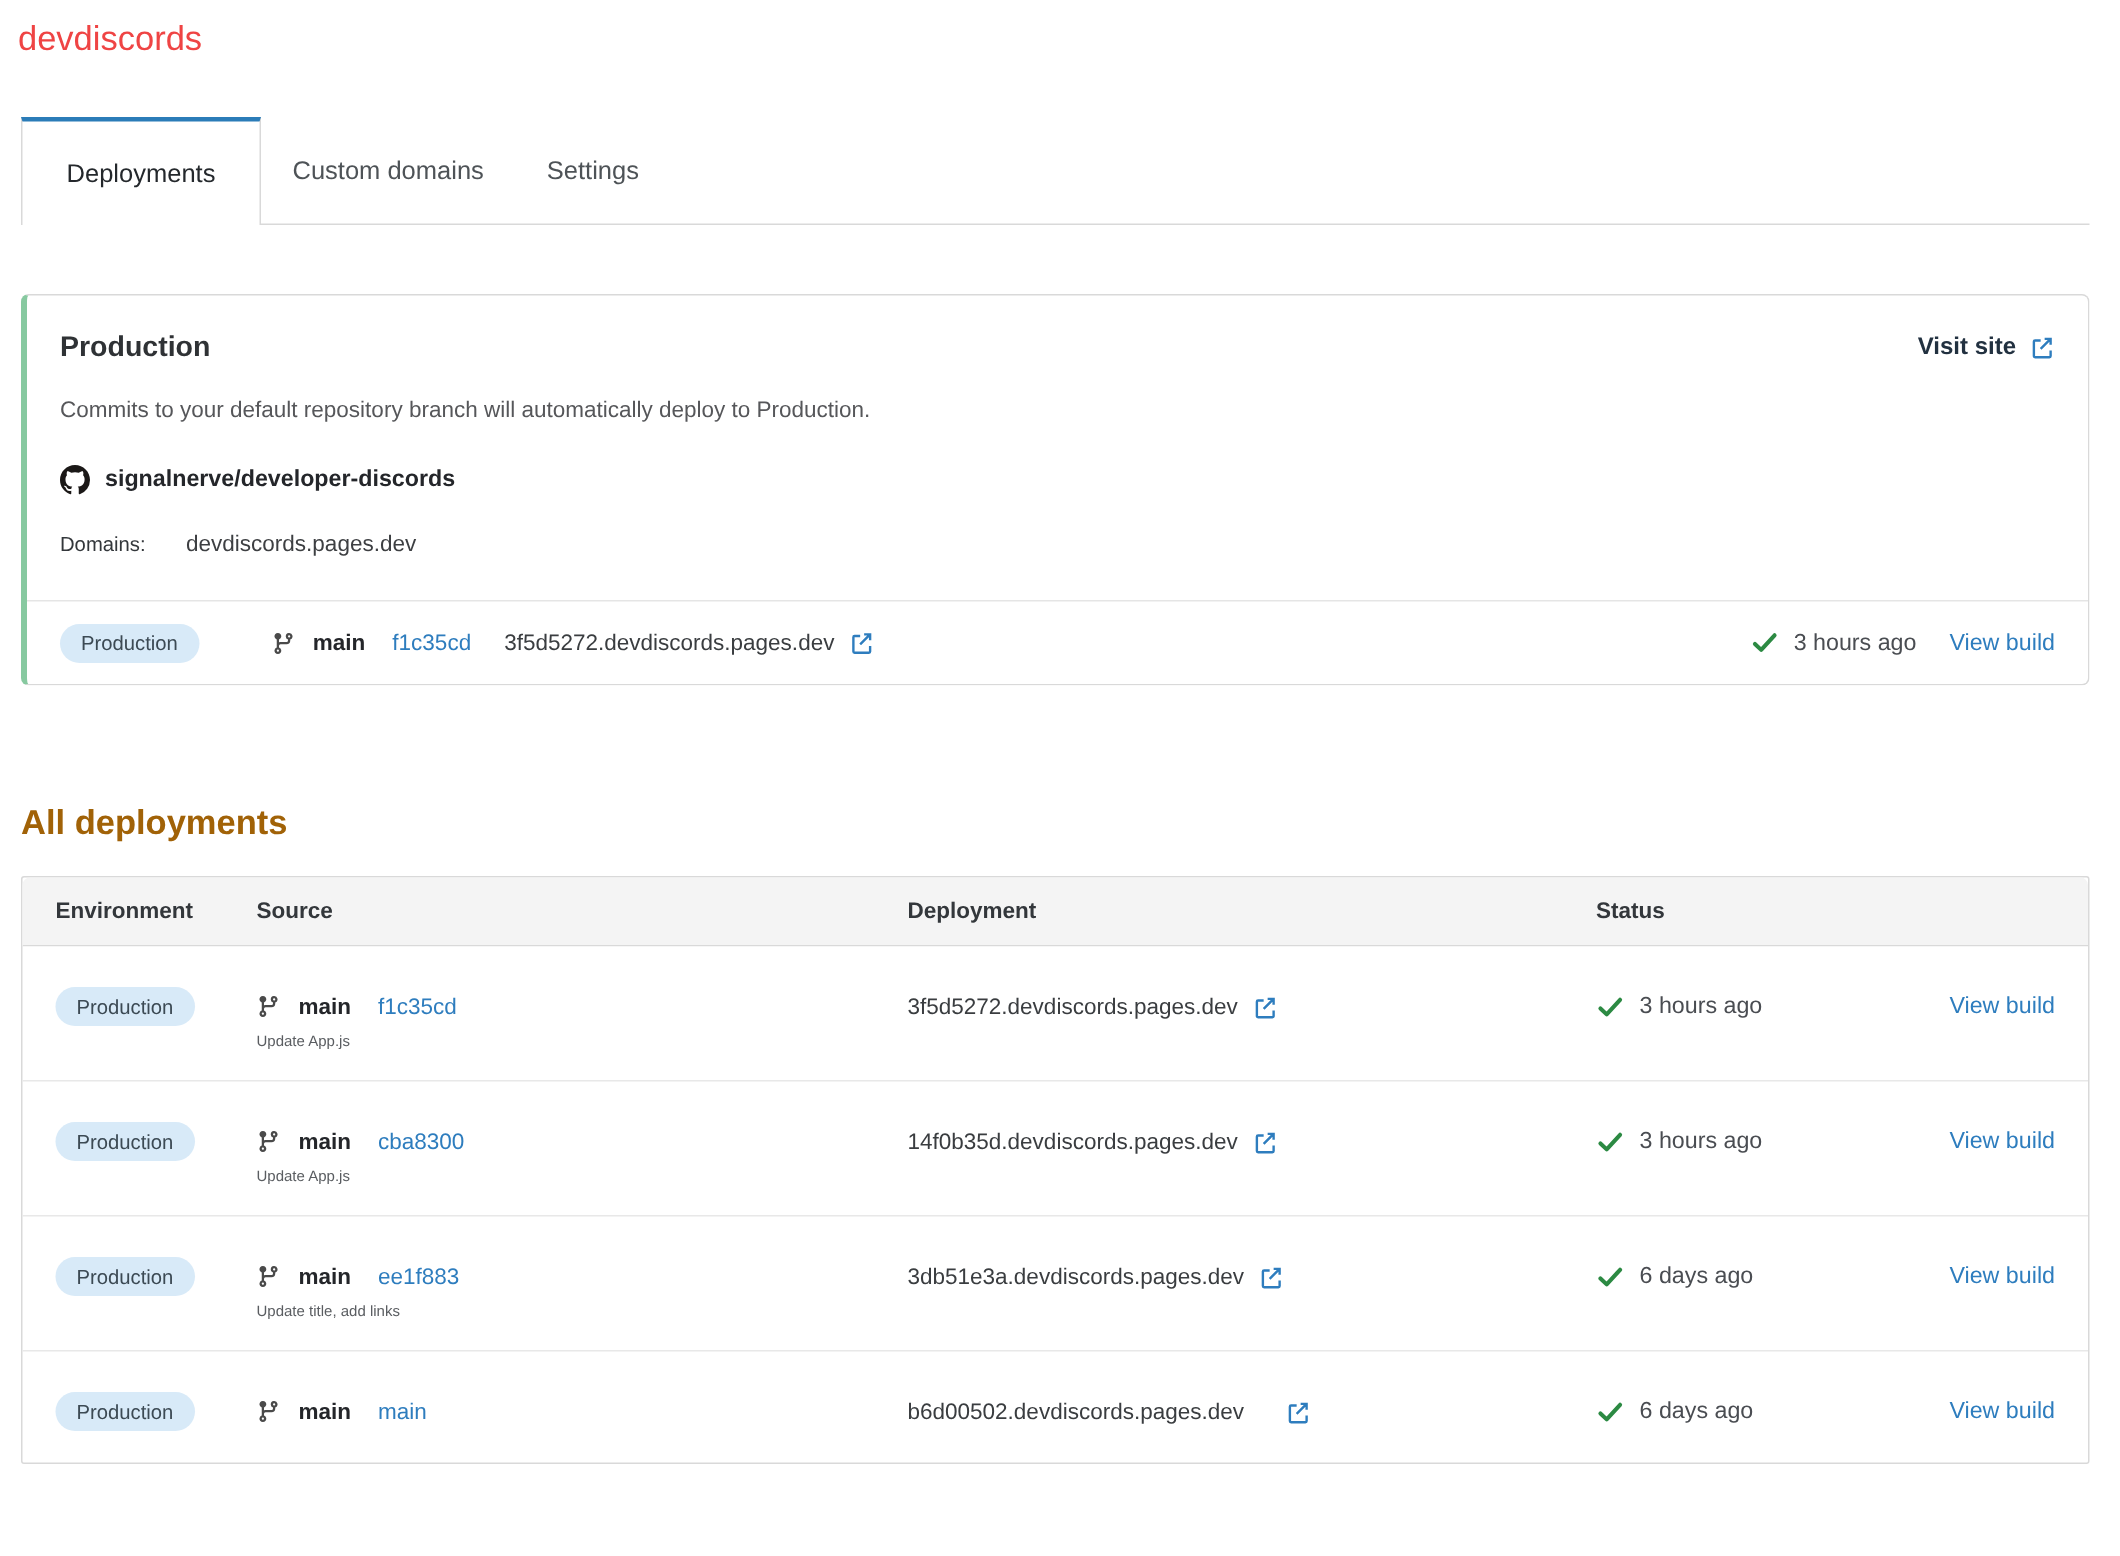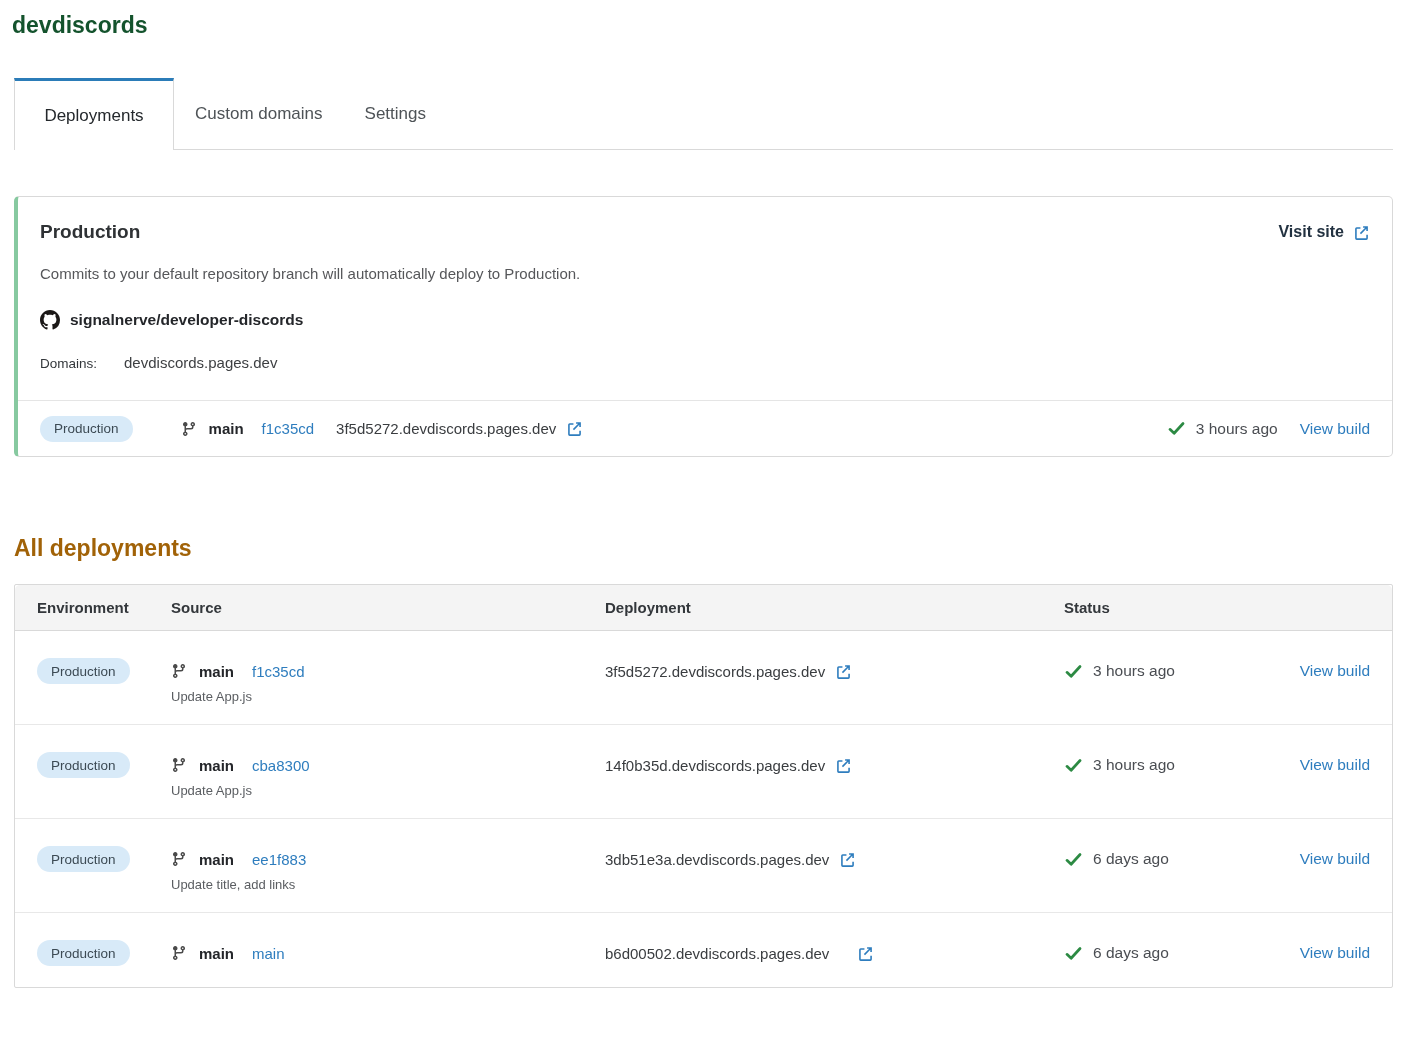--- a/index.html
+++ b/index.html
@@ -17,21 +17,21 @@
   }
   *{box-sizing:border-box;margin:0;padding:0;}
   html,body{background:#ffffff;}
   body{
     font-family:"Liberation Sans","DejaVu Sans",sans-serif;
     color:var(--text-dark);
     width:1413px;
     overflow-x:hidden;
   }
   .page{padding:12px 20px 0 14px;}
-  h1.page-title{font-size:23px;font-weight:700;color:#14532d;margin-left:-2px;}
+  h1.page-title{font-size:23px;font-weight:400;color:#ef4444;margin-left:-2px;}
 
   
   .tabstrip{
     display:flex;
     align-items:stretch;
     height:72px;
     margin-top:39px;
     border-bottom:1px solid var(--border-gray);
     padding-left:-4px;
   }
@@ -55,21 +55,21 @@
     margin-top:46px;
     border:1px solid var(--border-gray);
     border-left:4px solid var(--card-green-border);
     border-radius:5px;
     background:#fff;
   }
   .prod-card-inner{padding:24px 22px 0 22px;}
   .prod-card-head{display:flex;align-items:flex-start;justify-content:space-between;}
   .prod-card-head h2{font-size:19px;font-weight:700;color:#2f3235;}
   .visit-site{
-    display:inline-flex;align-items:flex-end;gap:9px;
+    display:inline-flex;align-items:flex-start;gap:9px;
     font-size:16px;font-weight:600;color:var(--link-dark);
     text-decoration:none;cursor:pointer;margin-top:2px;
   }
   .desc{margin-top:22px;font-size:15px;color:var(--text-gray);}
   .repo-line{margin-top:28px;display:flex;align-items:center;gap:10px;}
   .repo-line .repo{font-size:15.5px;font-weight:700;color:#24262a;}
   .domains-line{margin-top:24px;display:flex;align-items:baseline;}
   .domains-label{font-size:13.5px;color:#33373b;}
   .domains-value{font-size:15px;color:#3d3f42;margin-left:27px;}
   .prod-deploy-row{
@@ -115,21 +115,21 @@
     background:var(--header-bg);
     border-bottom:1px solid var(--border-gray);
     border-radius:5px 5px 0 0;
     height:46px;align-items:center;
   }
   .th{font-size:15px;font-weight:700;color:#33373b;}
   .trow{border-bottom:1px solid #e8e8e8;}
   .trow:last-child{border-bottom:none;}
   .cell{padding-top:26px;padding-bottom:20px;}
   .cell-line{display:flex;align-items:center;min-height:28px;}
-  .commit-msg{font-size:13px;color:#5a5d61;margin-top:4px;}
+  .commit-msg{font-size:10px;color:#5a5d61;margin-top:4px;}
   .cell-status .cell-line{gap:0;}
   .cell-view{display:flex;justify-content:flex-end;}
   .icon{flex:0 0 auto;display:inline-flex;}
 </style>
 </head>
 <body>
 
 <svg width="0" height="0" style="position:absolute" aria-hidden="true">
   <defs>
     <g id="def-branch">

